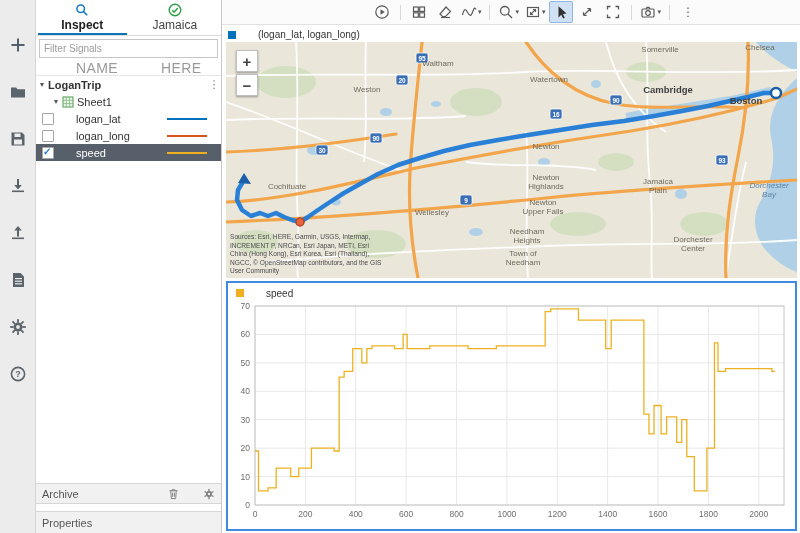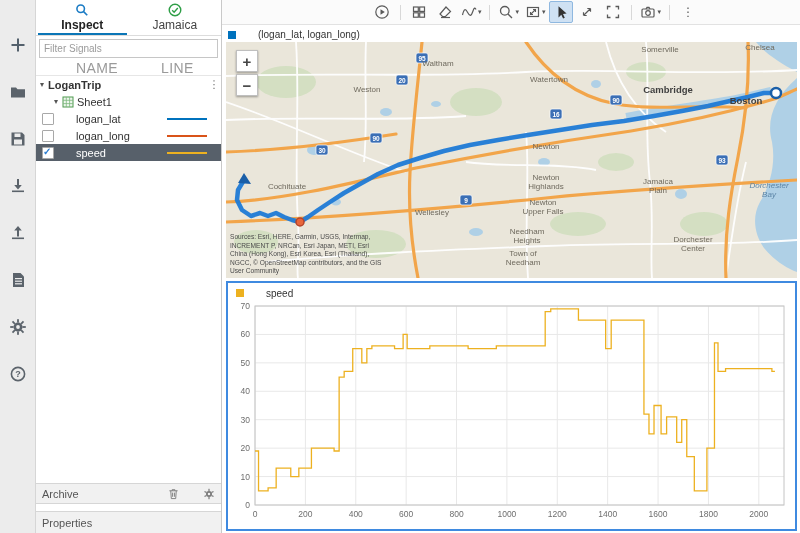--- a/index.html
+++ b/index.html
@@ -154,21 +154,21 @@
         <svg width="14" height="14" viewBox="0 0 16 16">
             <circle cx="8" cy="8" r="6.6" fill="none" stroke="#2e9e46" stroke-width="1.6"></circle>
             <path d="M4.8 8.2l2.2 2.3 4.2-4.8" fill="none" stroke="#2e9e46" stroke-width="1.6"></path>
           </svg>
         <span>Jamaica</span>
       </div>
     </div>
     <input class="filter" placeholder="Filter Signals" style="">
     <div class="cols">
       <span class="c1">NAME</span>
-      <span class="c2">LINE</span>
+      <span class="c2">HERE</span>
     </div>
     <div class="tree">
       <div class="row run-row">
         <span class="tri">▾</span>
         <span class="run-label">LoganTrip</span>
         <span class="row-menu">⋮</span>
       </div>
       <div class="row sheet-row">
         <span class="tri">▾</span>
         <svg width="12" height="12" viewBox="0 0 12 12">

